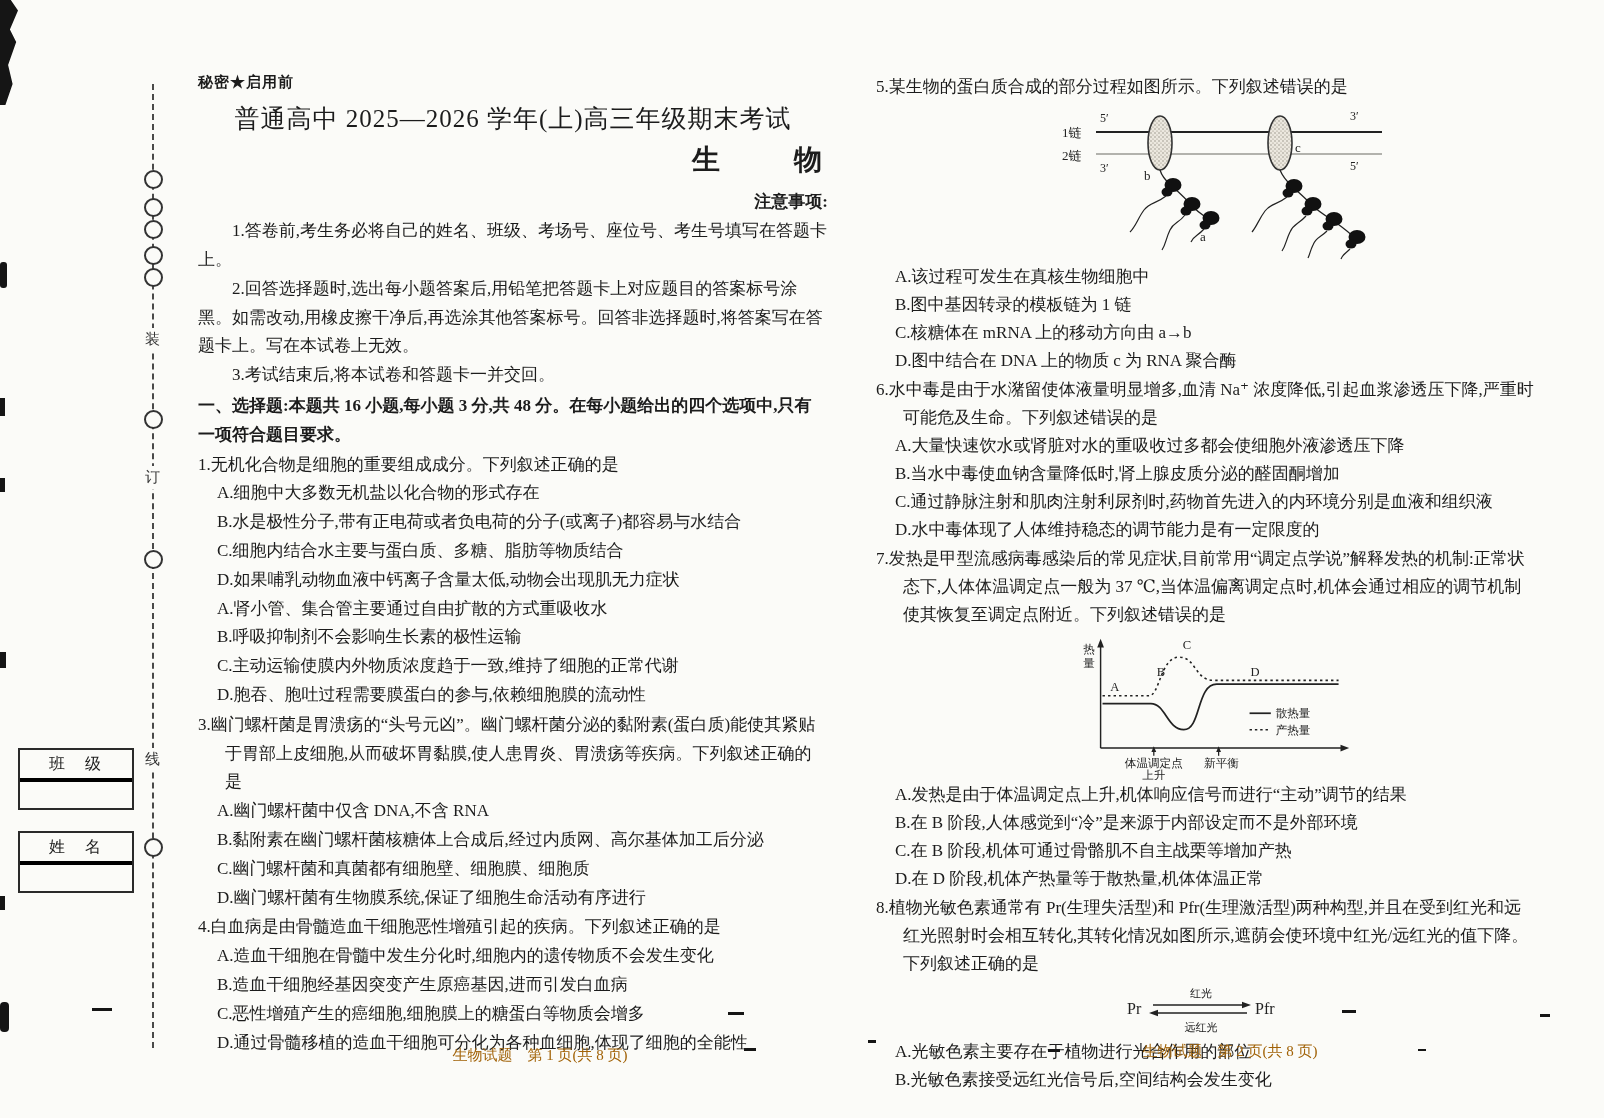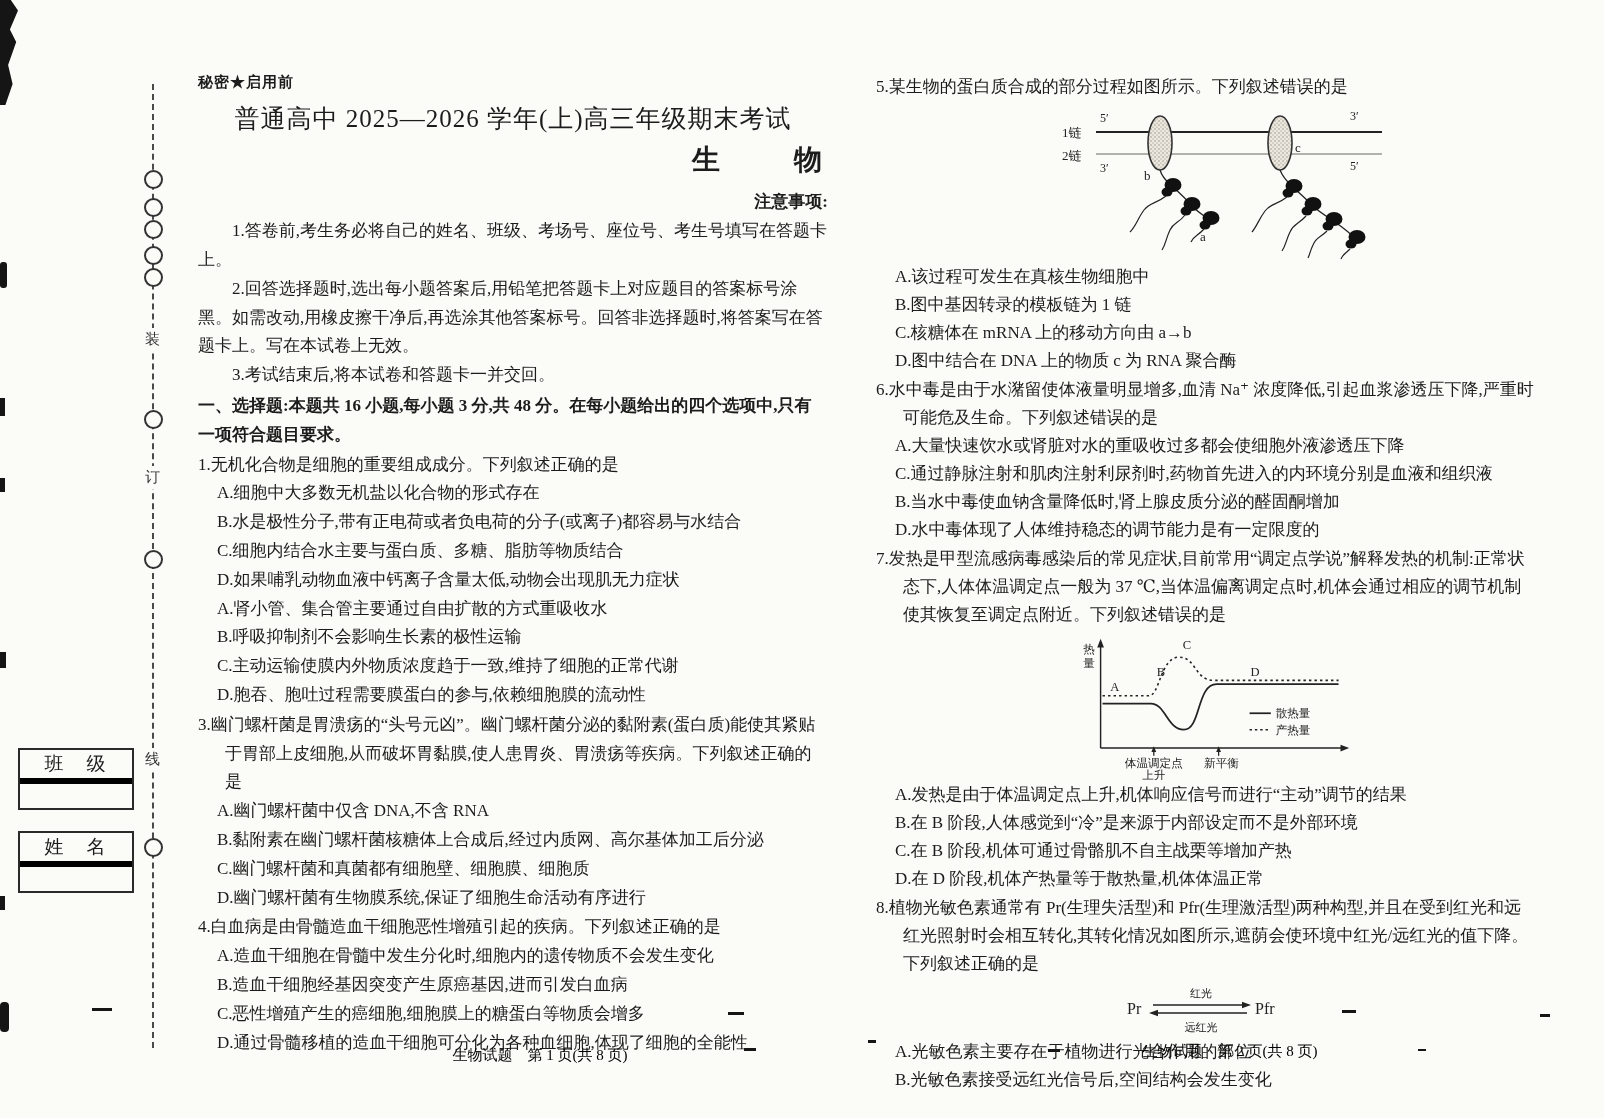--- a/index.html
+++ b/index.html
@@ -22,23 +22,23 @@
   .fig{display:flex;justify-content:center;align-items:center;}
   .fig svg{display:block;}
   
   .bindline{position:absolute;left:152px;top:84px;height:964px;border-left:2px dashed #4a4a4a;}
   .ring{position:absolute;width:15px;height:15px;border:2px solid #333;border-radius:50%;
         background:#fbfbf8;left:144px;}
   .bindchar{position:absolute;left:143px;width:19px;text-align:center;font-size:15px;
         background:#fbfbf8;color:#333;padding:2px 0;}
   
   .sbox{position:absolute;left:18px;width:112px;height:58px;border:2px solid #2a2a2a;background:#fbfbf8;}
-  .sbox .lbl{height:28px;border-bottom:6px solid #000000;display:flex;align-items:center;
-        justify-content:center;font-size:19px;letter-spacing:2px;}
-  .footer{position:absolute;font-size:15px;text-align:center;width:420px;color:#000000;}
+  .sbox .lbl{height:28px;border-bottom:4px solid #000000;display:flex;align-items:center;
+        justify-content:center;font-size:16px;letter-spacing:2px;}
+  .footer{position:absolute;font-size:15px;text-align:center;width:420px;color:#a16207;}
   
   .art{position:absolute;background:#151515;}
   .blob{left:0;top:0;width:18px;height:105px;
         clip-path:polygon(0 0,60% 0,100% 10%,55% 28%,90% 40%,45% 62%,70% 80%,30% 100%,0 100%);}
 </style>
 </head>
 <body>
 
 <div class="page">
 
@@ -183,22 +183,22 @@
 
       <p class="opt">A.该过程可发生在真核生物细胞中</p>
       <p class="opt">B.图中基因转录的模板链为 1 链</p>
       <p class="opt">C.核糖体在 mRNA 上的移动方向由 a→b</p>
       <p class="opt">D.图中结合在 DNA 上的物质 c 为 RNA 聚合酶</p>
     </div>
 
     <div>
       <p class="stem">6.水中毒是由于水潴留使体液量明显增多,血清 Na⁺ 浓度降低,引起血浆渗透压下降,严重时可能危及生命。下列叙述错误的是</p>
       <p class="opt">A.大量快速饮水或肾脏对水的重吸收过多都会使细胞外液渗透压下降</p>
+      <p class="opt">B.当水中毒使血钠含量降低时,肾上腺皮质分泌的醛固酮增加</p>
       <p class="opt">C.通过静脉注射和肌肉注射利尿剂时,药物首先进入的内环境分别是血液和组织液</p>
-      <p class="opt">B.当水中毒使血钠含量降低时,肾上腺皮质分泌的醛固酮增加</p>
       <p class="opt">D.水中毒体现了人体维持稳态的调节能力是有一定限度的</p>
     </div>
 
     <div>
       <p class="stem">7.发热是甲型流感病毒感染后的常见症状,目前常用“调定点学说”解释发热的机制:正常状态下,人体体温调定点一般为 37 ℃,当体温偏离调定点时,机体会通过相应的调节机制使其恢复至调定点附近。下列叙述错误的是</p>
 
       <div class="fig" style="height:150px;margin:2px 0 0 0;">
         <svg width="310" height="148" viewBox="0 0 320 153">
 
           <line x1="50" y1="120" x2="50" y2="12" stroke="#222" stroke-width="1.5"></line>

